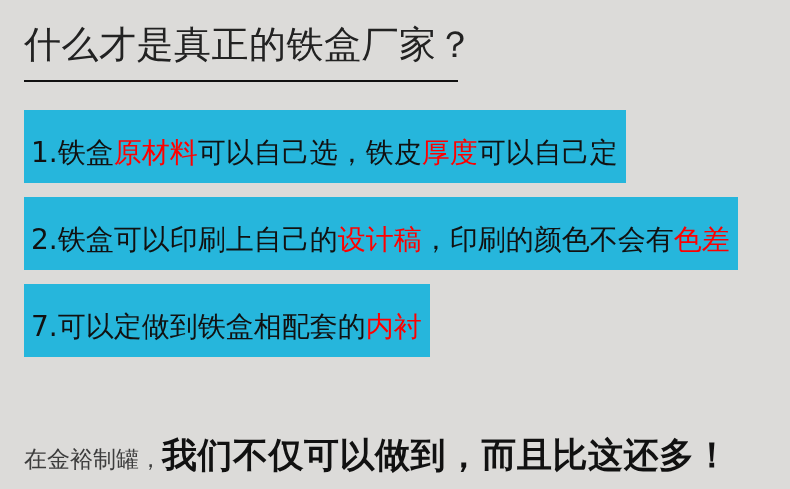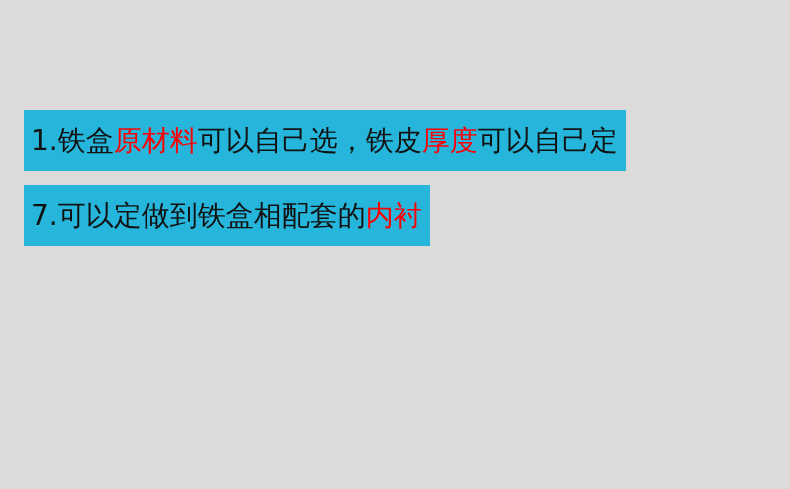--- a/index.html
+++ b/index.html
@@ -52,21 +52,21 @@
     top: 110px;
     width: 740px;
   }
   .bar {
     display: inline-block;
     background: #26b6dc;
     color: #111111;
     font-size: 28px;
     line-height: 61px;
     height: 61px;
-    padding: 0 8px 0 7px;
+    padding: 12px 8px 0 7px;
     white-space: nowrap;
     letter-spacing: 0px;
   }
   .bar-row {
     display: block;
     margin-bottom: 14px;
   }
   .bar-row:last-child {
     margin-bottom: 0;
   }
@@ -92,33 +92,45 @@
     color: #111111;
     vertical-align: baseline;
     letter-spacing: 0.5px;
   }
 </style>
 </head>
 <body>
 
 <div class="page">
 
+  <div class="title-block">
+    <div class="title">什么才是真正的铁盒厂家？</div>
+    <div class="title-rule"></div>
+  </div>
 
   <div class="bars">
 
     <div class="bar-row">
       <div class="bar">
         <span>1.铁盒</span><span class="hl">原材料</span><span>可以自己选，铁皮</span><span class="hl">厚度</span><span>可以自己定</span>
       </div>
     </div>
 
+    <div class="bar-row">
+      <div class="bar">
+        <span>2.铁盒可以印刷上自己的</span><span class="hl">设计稿</span><span>，印刷的颜色不会有</span><span class="hl">色差</span>
+      </div>
+    </div>
 
 
     <div class="bar-row">
       <div class="bar">
         <span>7.可以定做到铁盒相配套的</span><span class="hl">内衬</span>
       </div>
     </div>
 
   </div>
 
+  <div class="footer">
+    <span class="footer-lead">在</span><span class="footer-lead hl">金裕制罐</span><span class="footer-lead">，</span><span class="footer-main">我们不仅可以做到，而且比这还多！</span>
+  </div>
 
 </div>
 
 </body></html>

